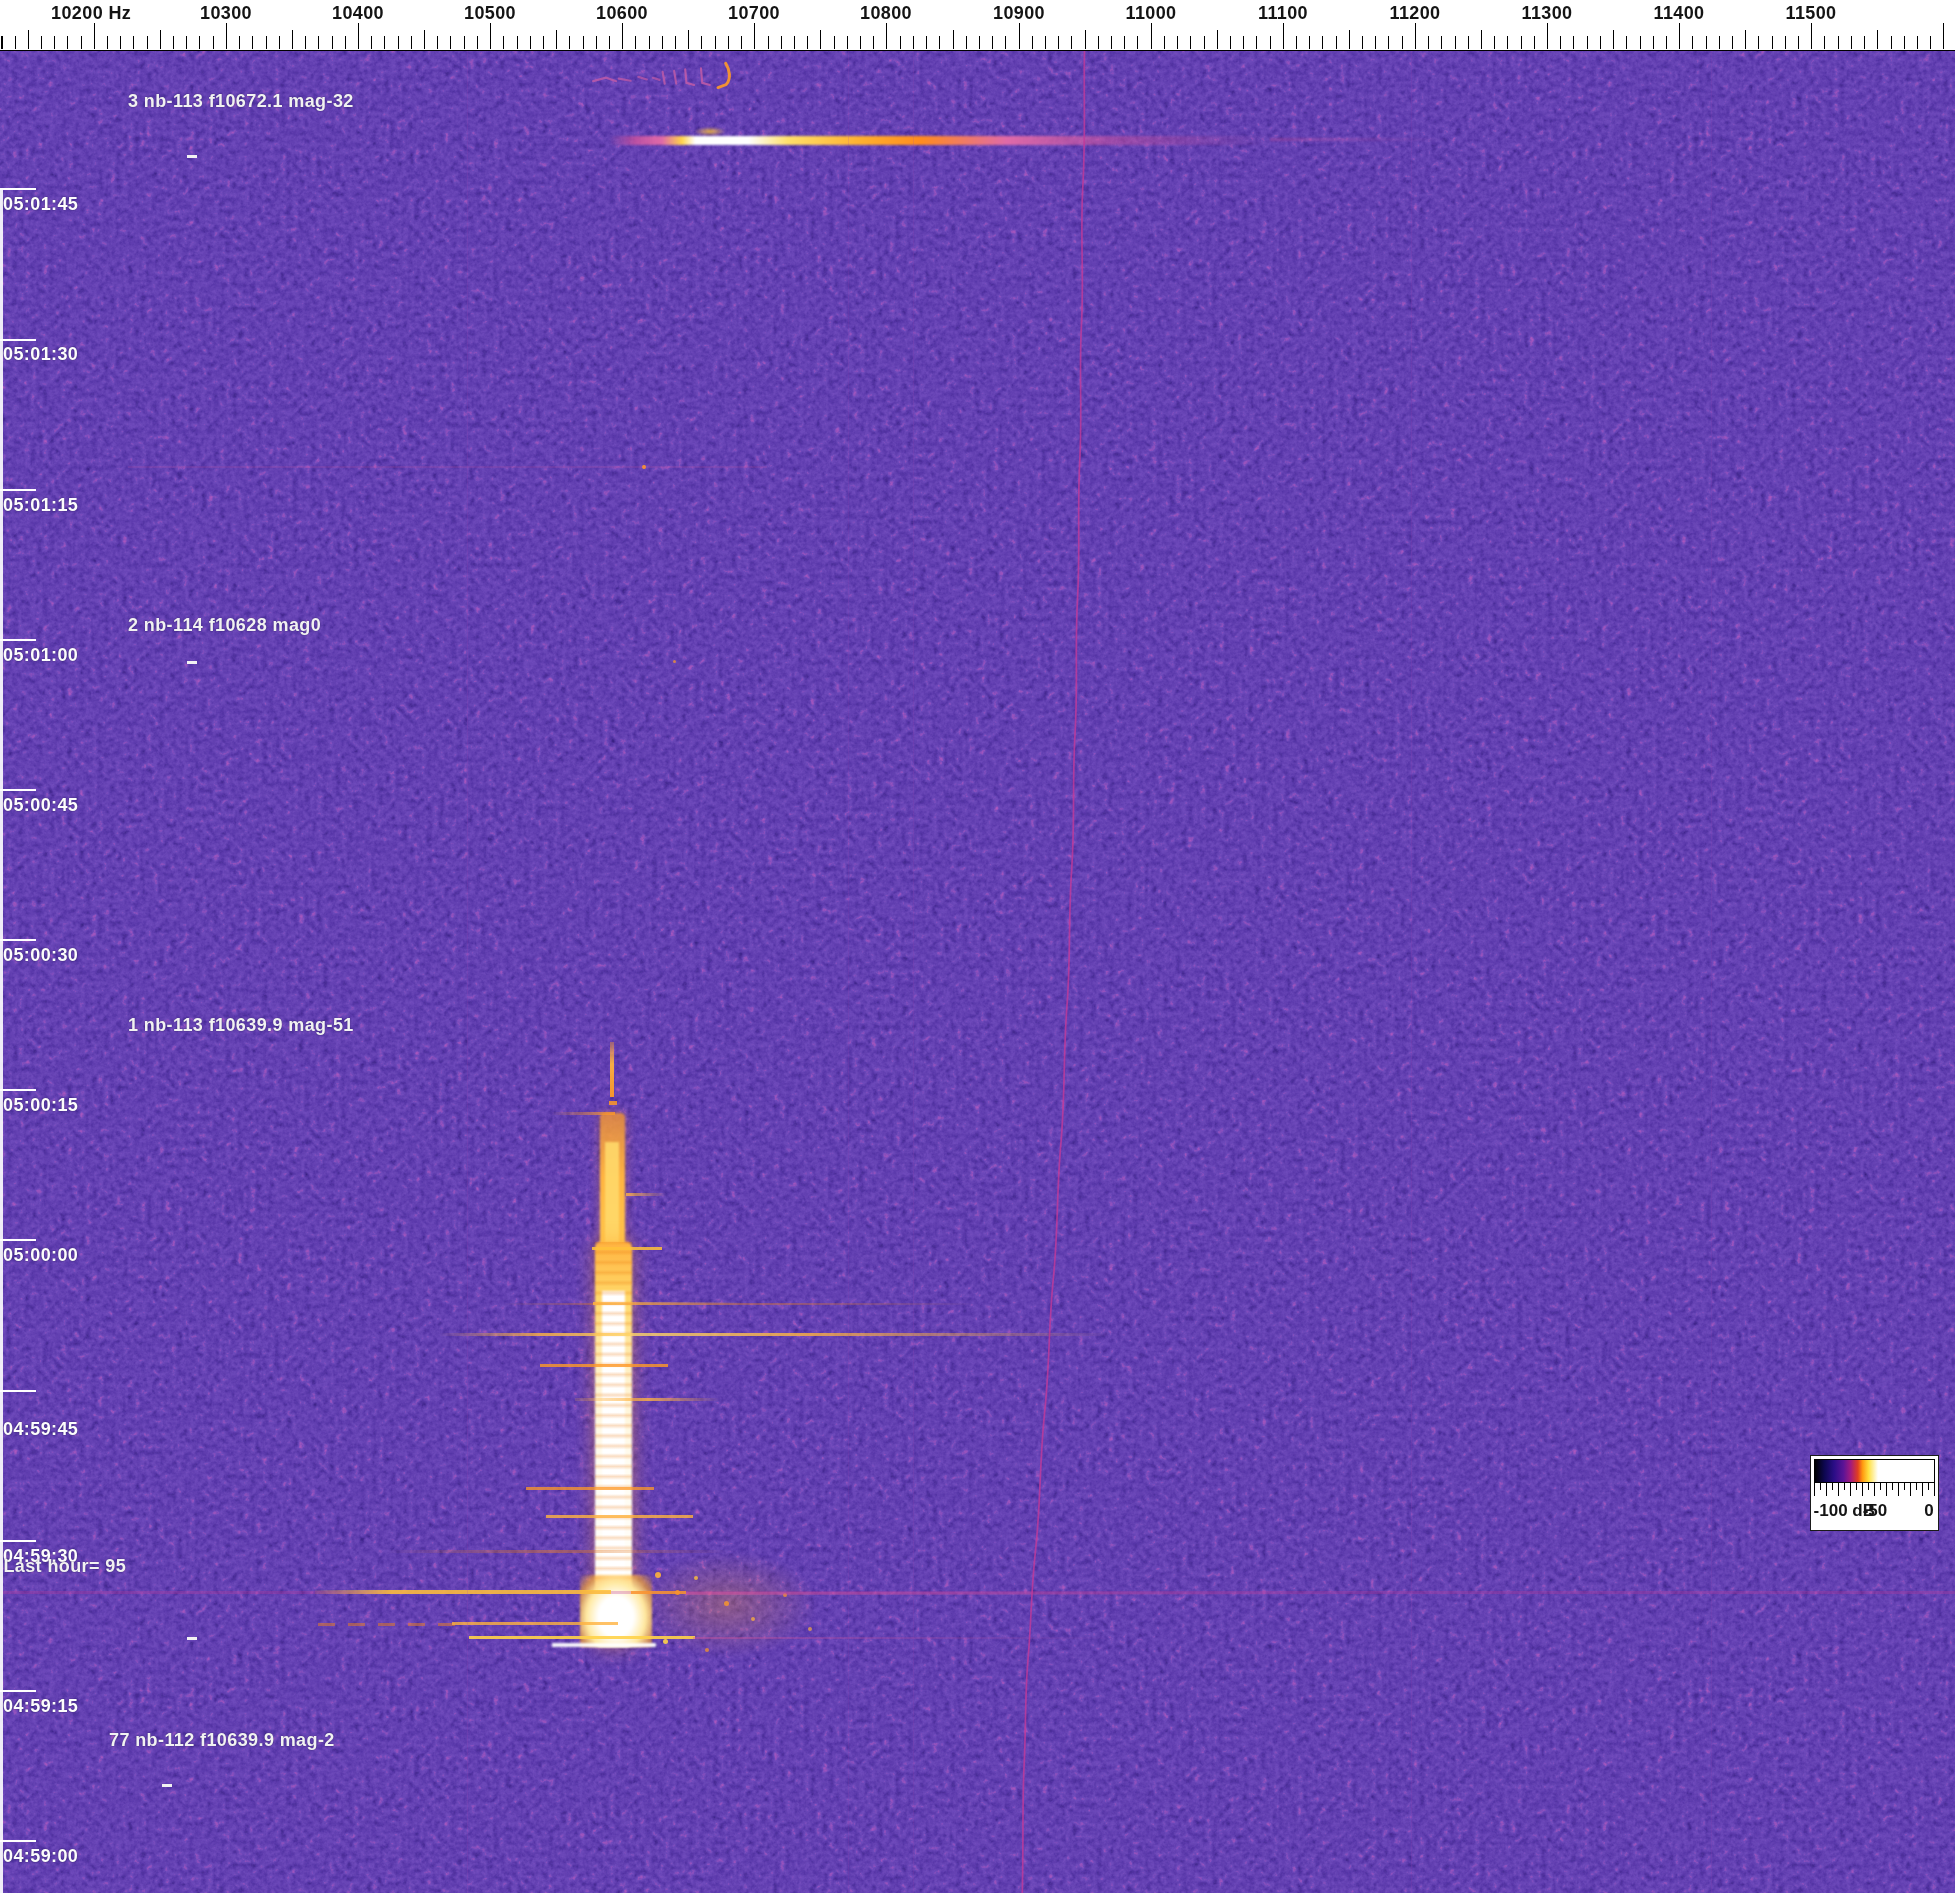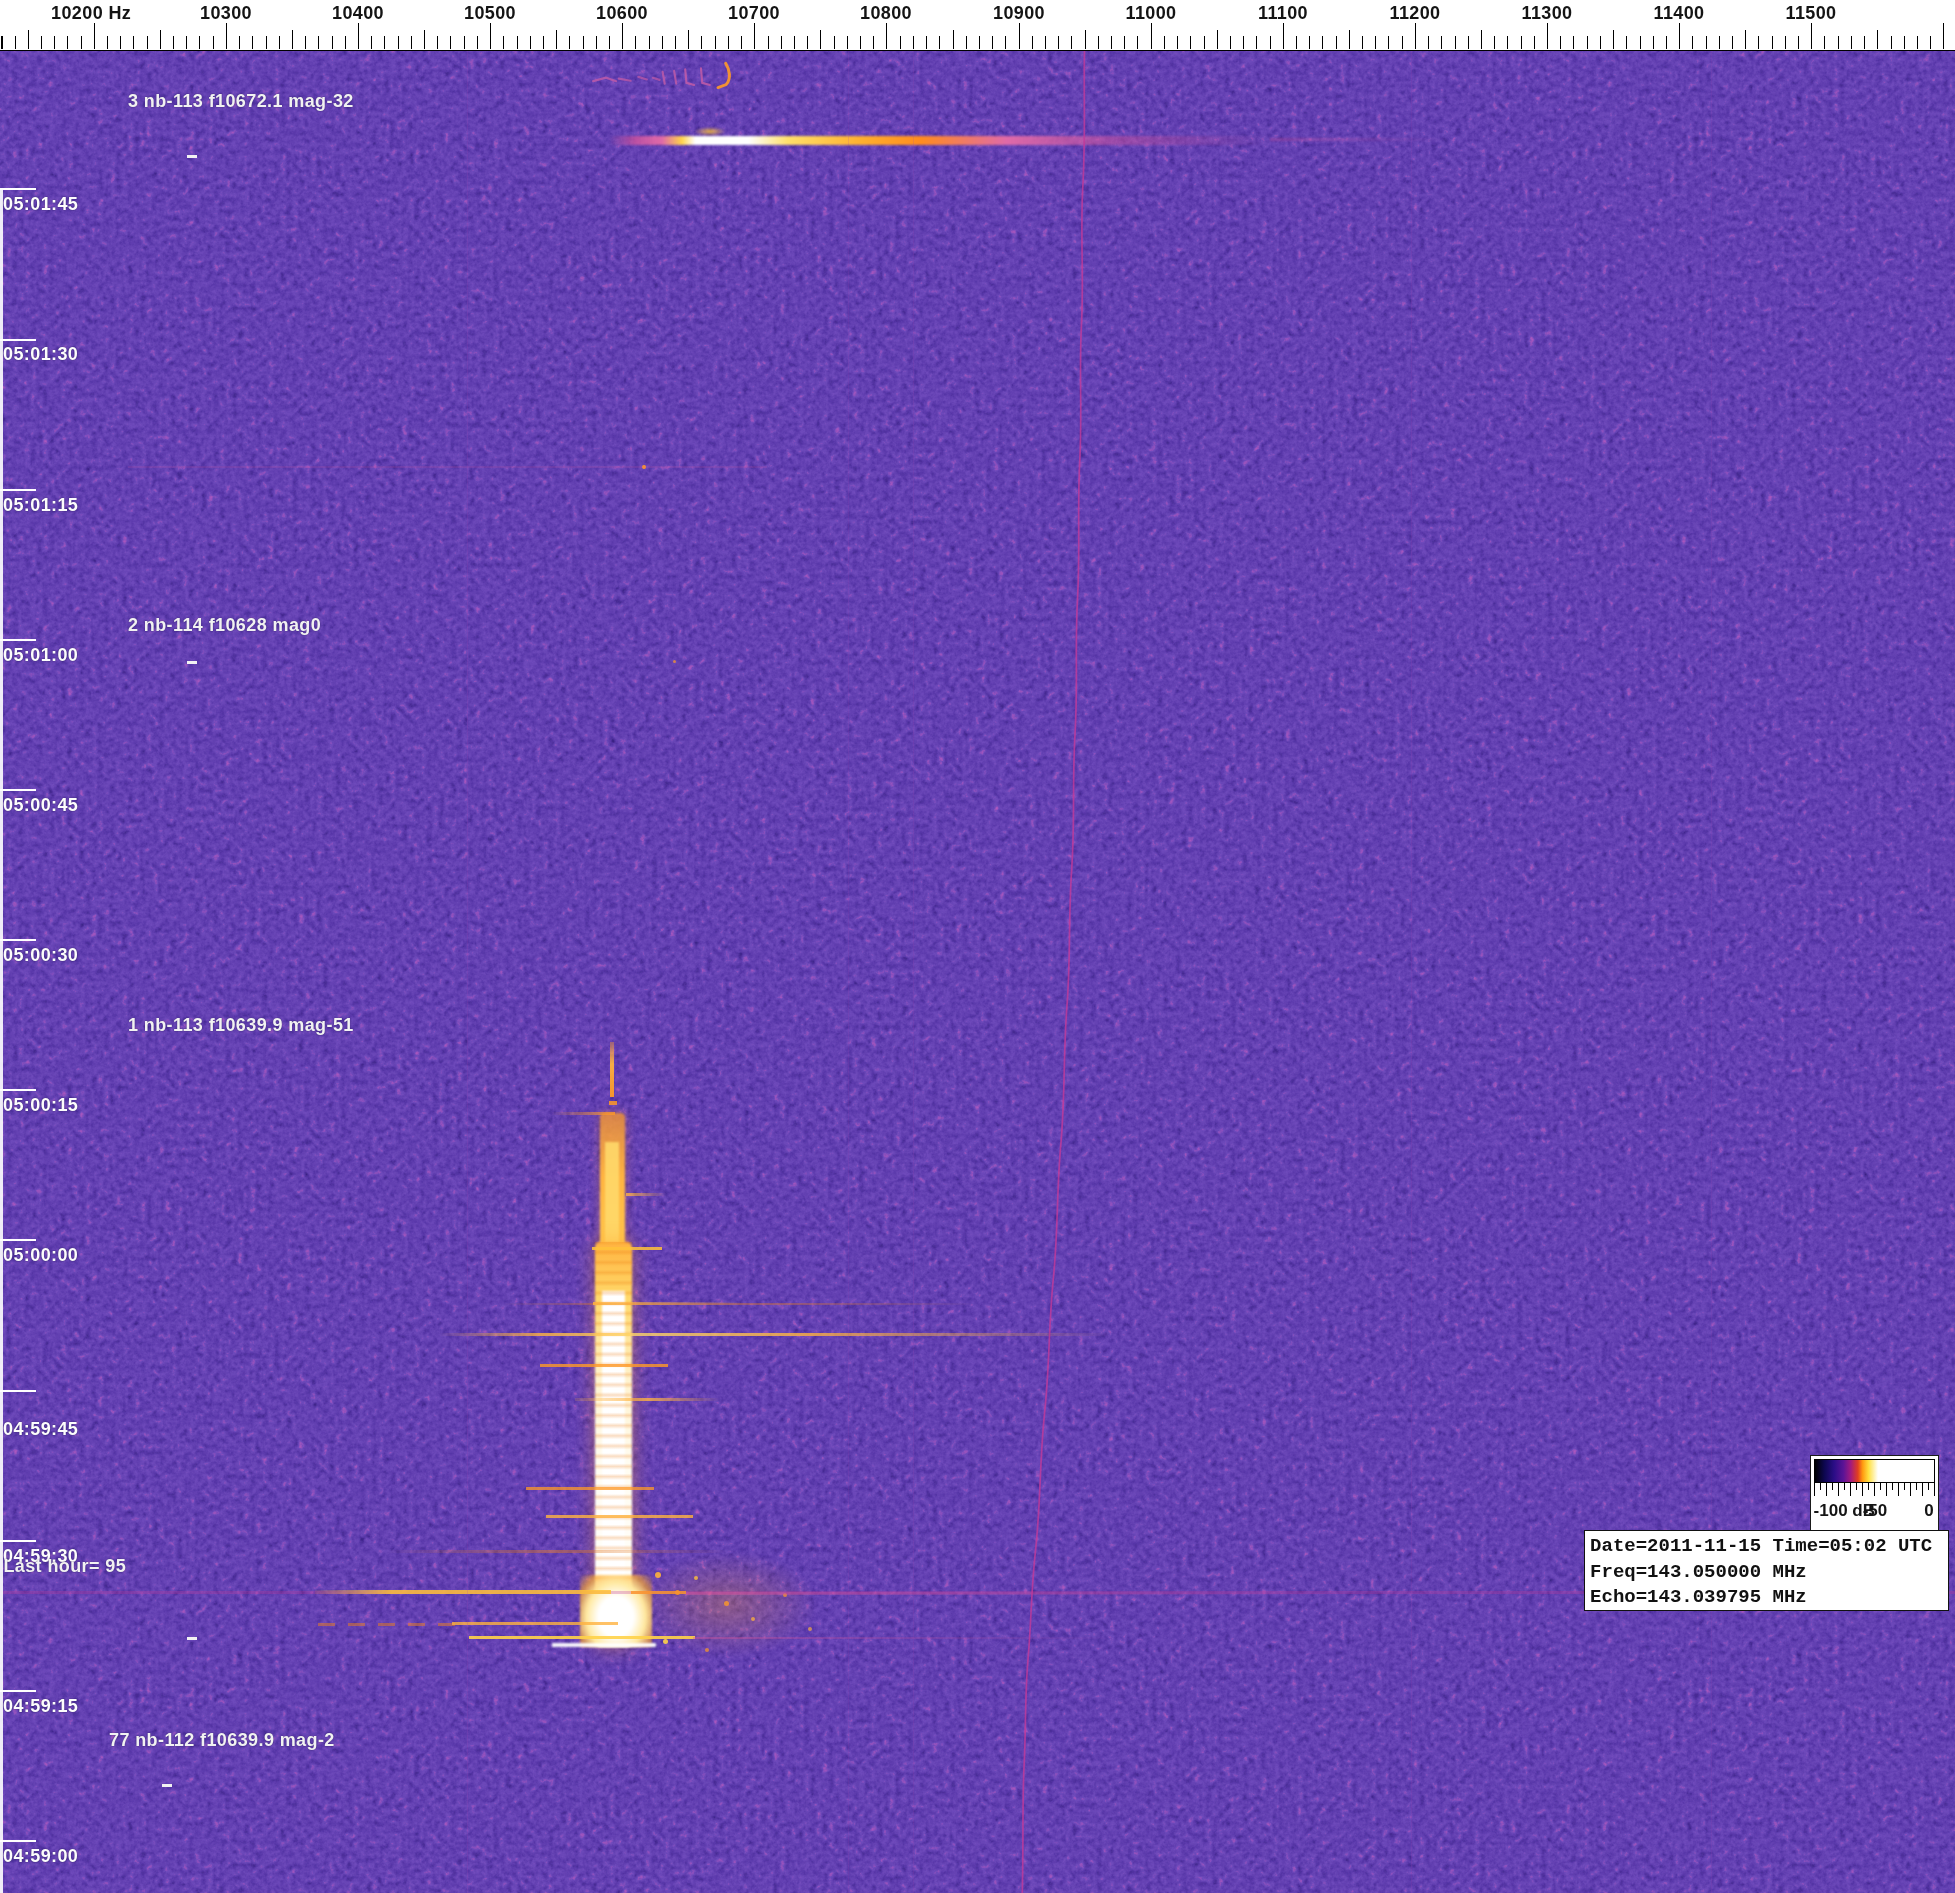--- a/index.html
+++ b/index.html
@@ -351,20 +351,15 @@
         <div class="ltick" style="left: 114px; height: 7.2px;"></div>
         <div class="ltick" style="left: 120px; height: 12.8px;"></div>
       </div>
     <div class="legend-labels">
       <span class="ll-min">-100 dB</span>
       <span class="ll-mid">-50</span>
       <span class="ll-max">0</span>
     </div>
   </div>
 
-  <div class="info-box">
-    <div class="info-line il0">Date=2011-11-15 Time=05:02 UTC</div>
-    <div class="info-line il1">Freq=143.050000 MHz</div>
-    <div class="info-line il2">Echo=143.039795 MHz</div>
-  </div>
 
 </div>
 
 
 </body></html>

